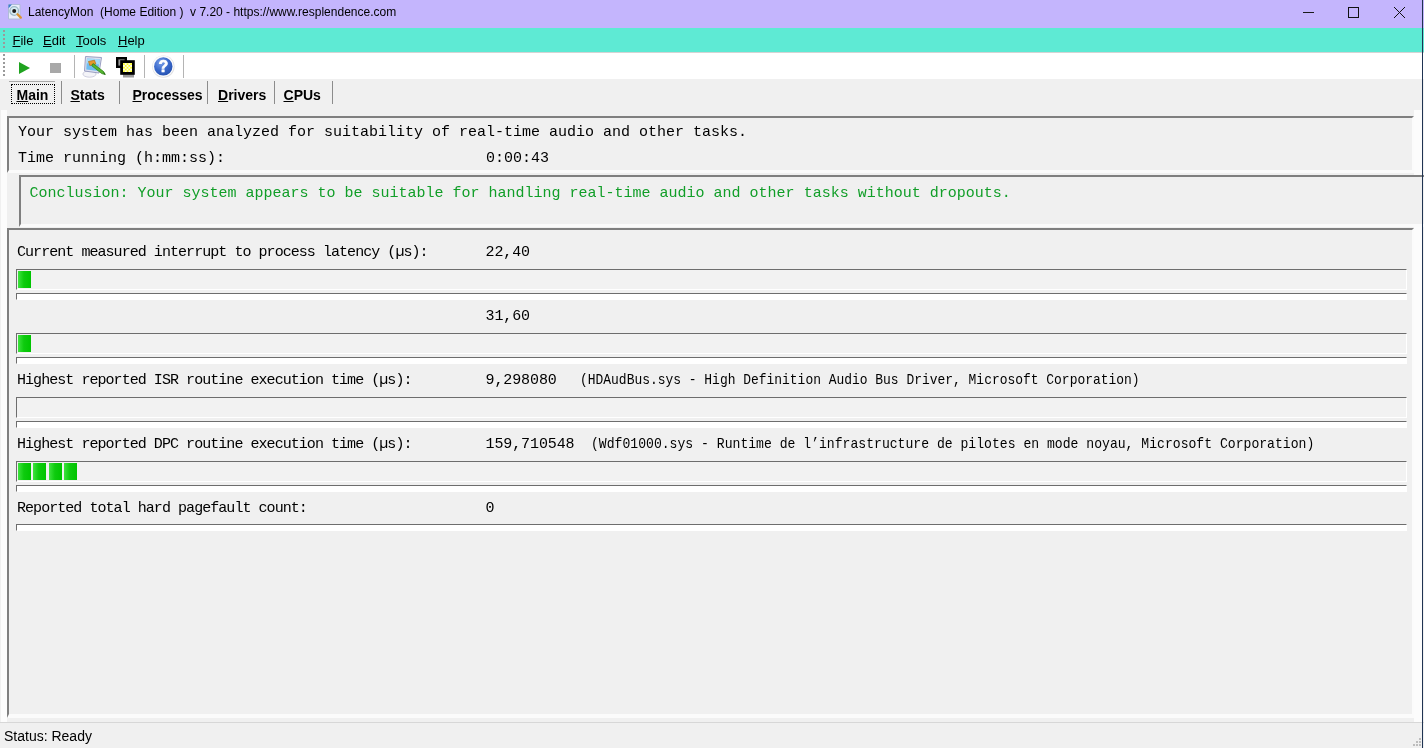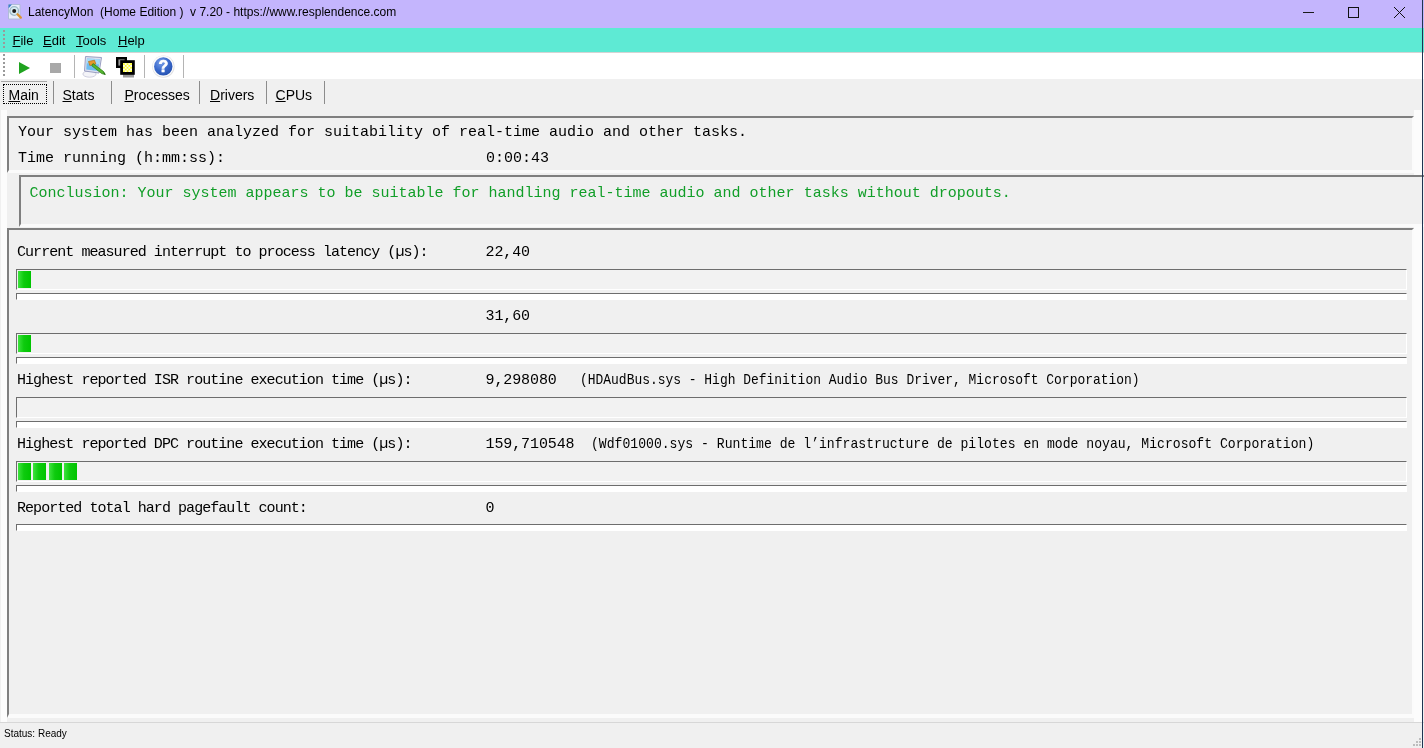--- a/index.html
+++ b/index.html
@@ -15,21 +15,21 @@
   #menubar { left:0; top:28px; width:1424px; height:24px; background:#5eead4; }
   .grip { width:2px; background-image:repeating-linear-gradient(to bottom,#9a9a9a 0 2px,transparent 2px 4px); }
   .menuitem { position:absolute; top:5px; font-size:13px; color:#000; }
   #sep1 { left:0; top:52px; width:1424px; height:1px; background:#d4d4d4; }
 
   
   #toolbar { left:0; top:53px; width:1424px; height:26px; background:#fff; }
   .tbsep { position:absolute; top:2px; width:1px; height:23px; background:#b4b4b4; }
 
   
-  #tabrow { left:0; top:80px; width:1324px; height:28px; }
+  #tabrow { left:8px; top:80px; width:1324px; height:28px;font-weight:bold; }
   .tabsep { position:absolute; top:1px; width:1px; height:23px; background:#8c8c8c; }
   .tablabel { position:absolute; top:6.5px; font-size:14px; color:#000; }
   #tabfocus { left:3px; top:4px; width:44px; height:19.5px; border:1px dotted #000; }
 
   
   .gbox { left:7px; width:1407px; border:2px solid; border-color:#7f7f7f #fbfbfb #fbfbfb #7f7f7f; background:#f0f0f0; }
   pre { font-family:"Liberation Mono",monospace; font-size:15px; line-height:26px; color:#000; }
   #box1 { top:116px; height:57px; border-bottom-width:3px;text-decoration:underline; }
   #box1 pre { position:absolute; left:9px; top:2px; }
   #box2 { top:175px; height:52px; border-bottom-width:3px;margin-left:12px; }
@@ -39,21 +39,21 @@
   .rowval { position:absolute; left:476.5px; line-height:15px; letter-spacing:-0.1px; }
   .paren { position:absolute; line-height:15px; transform-origin:0 50%; }
 
   .bigbar { position:absolute; left:7px; width:1391px; height:21px; border:1px solid; border-color:#6d6d6d #ffffff #ffffff #6d6d6d; background:#f2f2f2; }
   .thinbar { position:absolute; left:7px; width:1391px; height:7px; border:1px solid; border-color:#6d6d6d #ffffff #ffffff #6d6d6d; background:#fff; }
   .chunk { position:absolute; top:1px; width:13px; height:17px; background:linear-gradient(90deg,#3fe33f 0%,#0ecb0e 45%,#00c400 100%); }
 
   
   #statline { left:0; top:722px; width:1424px; height:1px; background:#d7d7d7; }
   #statusbar { left:0; top:723px; width:1424px; height:25px; background:#f0f0f0; }
-  #stattext { position:absolute; left:4px; top:4.5px; font-size:10px; color:#000; }
+  #stattext { position:absolute; left:4px; top:4.5px; font-size:14px; color:#000; }
 
   #rightborder { left:1422px; top:0; width:1px; height:748px; background:#1f3352; }
 </style>
 </head>
 <body>
 
 <div id="titlebar" class="abs">
   <svg class="abs" style="left:7px;top:4px" width="18" height="18" viewBox="0 0 18 18">
     <path d="M1.5 0.5 L13 0.5 L13 15 L1.5 15 Z" fill="#e8eefa" stroke="#b0bcd8" stroke-width="1"></path>
     <path d="M1.5 0.5 L1.5 4.5 L5 0.5 Z" fill="#3c7cd0"></path>

